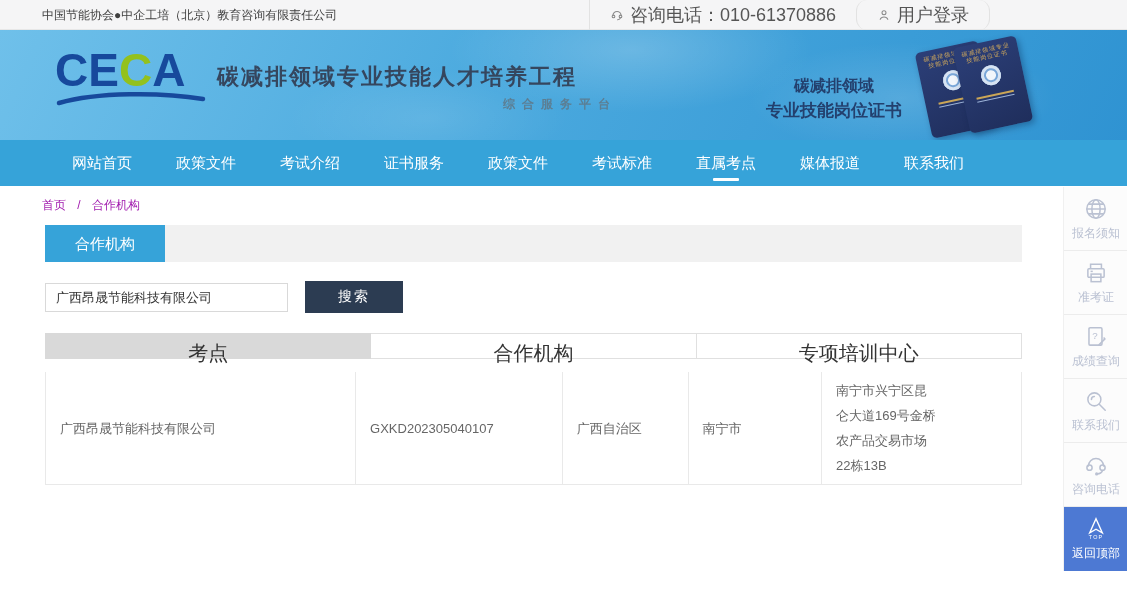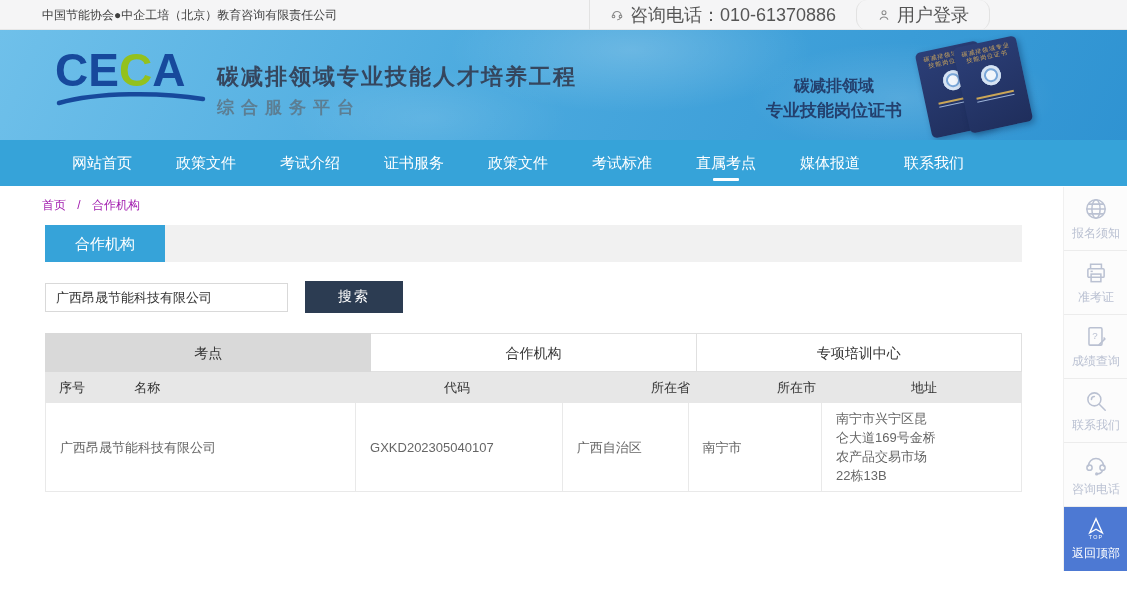--- a/index.html
+++ b/index.html
@@ -25,22 +25,22 @@
               radial-gradient(ellipse 220px 80px at 80% 62%, rgba(255,255,255,.14), rgba(255,255,255,0) 70%),
               radial-gradient(ellipse 200px 70px at 38% 80%, rgba(255,255,255,.10), rgba(255,255,255,0) 70%),
               linear-gradient(115deg,#6fc0ea 0%,#4aa9de 45%,#2f93d2 100%); }
   .logo { position:absolute; left:55px; top:16px; width:160px; cursor:pointer; }
   .logo-letters { font-weight:800; font-size:46px; line-height:48px; letter-spacing:0px; }
   .logo-navy { color:#17499c; }
   .logo-green { color:#93c11d; }
   .logo-swoosh { display:block; margin-top:-4px; }
   .header-title { position:absolute; left:217px; top:32px; font-size:22px; font-weight:bold;
                   color:#35465e; letter-spacing:2px; }
-  .header-subtitle { position:absolute; left:217px; top:66px; width:400px; text-align:left;
-                     font-size:17px; font-weight:bold; color:#5c7e93; letter-spacing:7px; }
+  .header-subtitle { position:absolute; left:217px; top:66px; width:400px; text-align:right;
+                     font-size:12px; font-weight:bold; color:#5c7e93; letter-spacing:7px; }
   .cert-caption { position:absolute; left:748px; top:44px; width:172px; text-align:center;
                   color:#23406e; }
   .cert-caption .l1 { font-size:16px; font-weight:bold; line-height:24px; }
   .cert-caption .l2 { font-size:17px; font-weight:bold; line-height:26px; }
   .booklets { position:absolute; left:915px; top:8px; width:150px; height:100px; }
   .book { position:absolute; width:64px; height:87px; border-radius:5px;
           background:linear-gradient(160deg,#2c3f78 0%,#1f2e5c 100%);
           box-shadow:2px 3px 6px rgba(0,30,70,.35); transform:rotate(-12deg);
           padding-top:5px; }
   .book.b1 { left:8px; top:8px; }
@@ -72,32 +72,32 @@
   
   .search-input { position:absolute; left:45px; top:283px; width:243px; height:29px;
                   border:1px solid #d9d9d9; background:#fff; font-size:13px; color:#333;
                   padding:0 10px; outline:none; font-family:inherit; }
   .search-btn { position:absolute; left:305px; top:281px; width:98px; height:32px;
                 background:#2c3c52; color:#fff; font-size:14px; border:none; cursor:pointer;
                 font-family:inherit; letter-spacing:2px; }
 
   
   .filter-tabs { position:absolute; left:45px; top:333px; width:977px; height:39px; display:flex; }
-  .filter-tab { flex:1; height:39px; line-height:38px; text-align:center; font-size:14px; color:#333;
+  .filter-tab { flex:1; height:26px; line-height:38px; text-align:center; font-size:20px; color:#333;
                 background:#fff; border:1px solid #e0e0e0; border-left:none; cursor:pointer; }
   .filter-tab:first-child { border-left:1px solid #e0e0e0; }
   .filter-tab.selected { background:#d9d9d9; border-color:#d9d9d9; }
 
   
   .tbl { position:absolute; left:45px; top:372px; width:977px; }
   .tbl-head { display:flex; height:31px; background:#e7e7e7; }
   .tbl-head .cell { font-size:13px; color:#333; line-height:31px; padding-left:14px; }
   .tbl-row { display:flex; background:#fff; border:1px solid #e9e9e9; border-top:none; min-height:62px; }
   .tbl-row .cell { display:flex; align-items:center; font-size:13px; color:#666;
-                   padding:6px 8px 6px 14px; border-left:1px solid #e9e9e9; line-height:19px; }
+                   padding:6px 8px 6px 14px; border-left:1px solid #e9e9e9; line-height:25px; }
   .tbl-row .cell:first-child { border-left:none; }
   .c0 { width:7.7%; } .c1 { width:31.7%; } .c2 { width:21.2%; }
   .c3 { width:12.9%; } .c4 { width:13.7%; } .c5 { width:12.8%; }
 
   
   .siderail { position:absolute; right:0; top:187px; width:64px; background:#fcfcfc;
               border-left:1px solid #f0f0f0; }
   .rail-item { width:64px; height:64px; border-bottom:1px solid #ececec; display:flex;
                flex-direction:column; align-items:center; justify-content:center; gap:3px;
                color:#bac1d2; cursor:pointer; background:#fcfcfc; }
@@ -194,28 +194,20 @@
   <input class="search-input" type="text" value="广西昂晟节能科技有限公司" style="">
   <button class="search-btn">搜索</button>
 
   <div class="filter-tabs">
     <div class="filter-tab selected">考点</div>
     <div class="filter-tab">合作机构</div>
     <div class="filter-tab">专项培训中心</div>
   </div>
 
   <div class="tbl">
-    <div class="tbl-head">
-      <div class="cell c0">序号</div>
-      <div class="cell c1">名称</div>
-      <div class="cell c2">代码</div>
-      <div class="cell c3">所在省</div>
-      <div class="cell c4">所在市</div>
-      <div class="cell c5">地址</div>
-    </div>
     <div class="tbl-row">
       <div class="cell c1">广西昂晟节能科技有限公司</div>
       <div class="cell c2">GXKD202305040107</div>
       <div class="cell c3">广西自治区</div>
       <div class="cell c4">南宁市</div>
       <div class="cell c5">南宁市兴宁区昆仑大道169号金桥农产品交易市场22栋13B</div>
     </div>
   </div>
 
   <div class="siderail">

